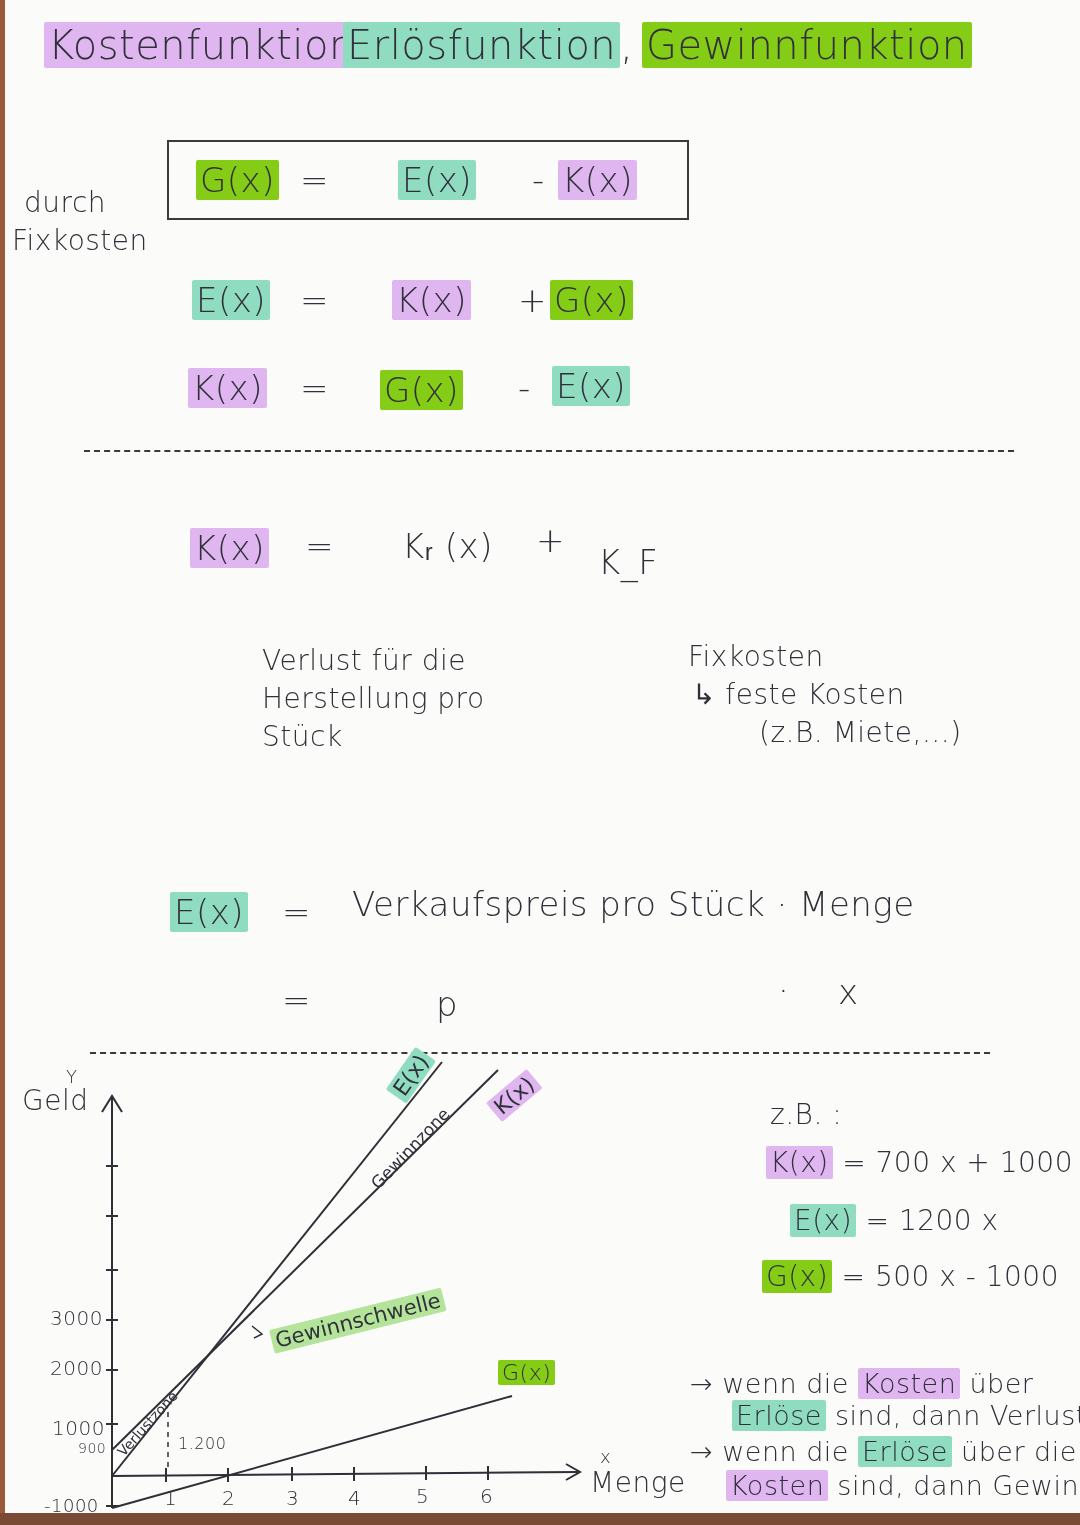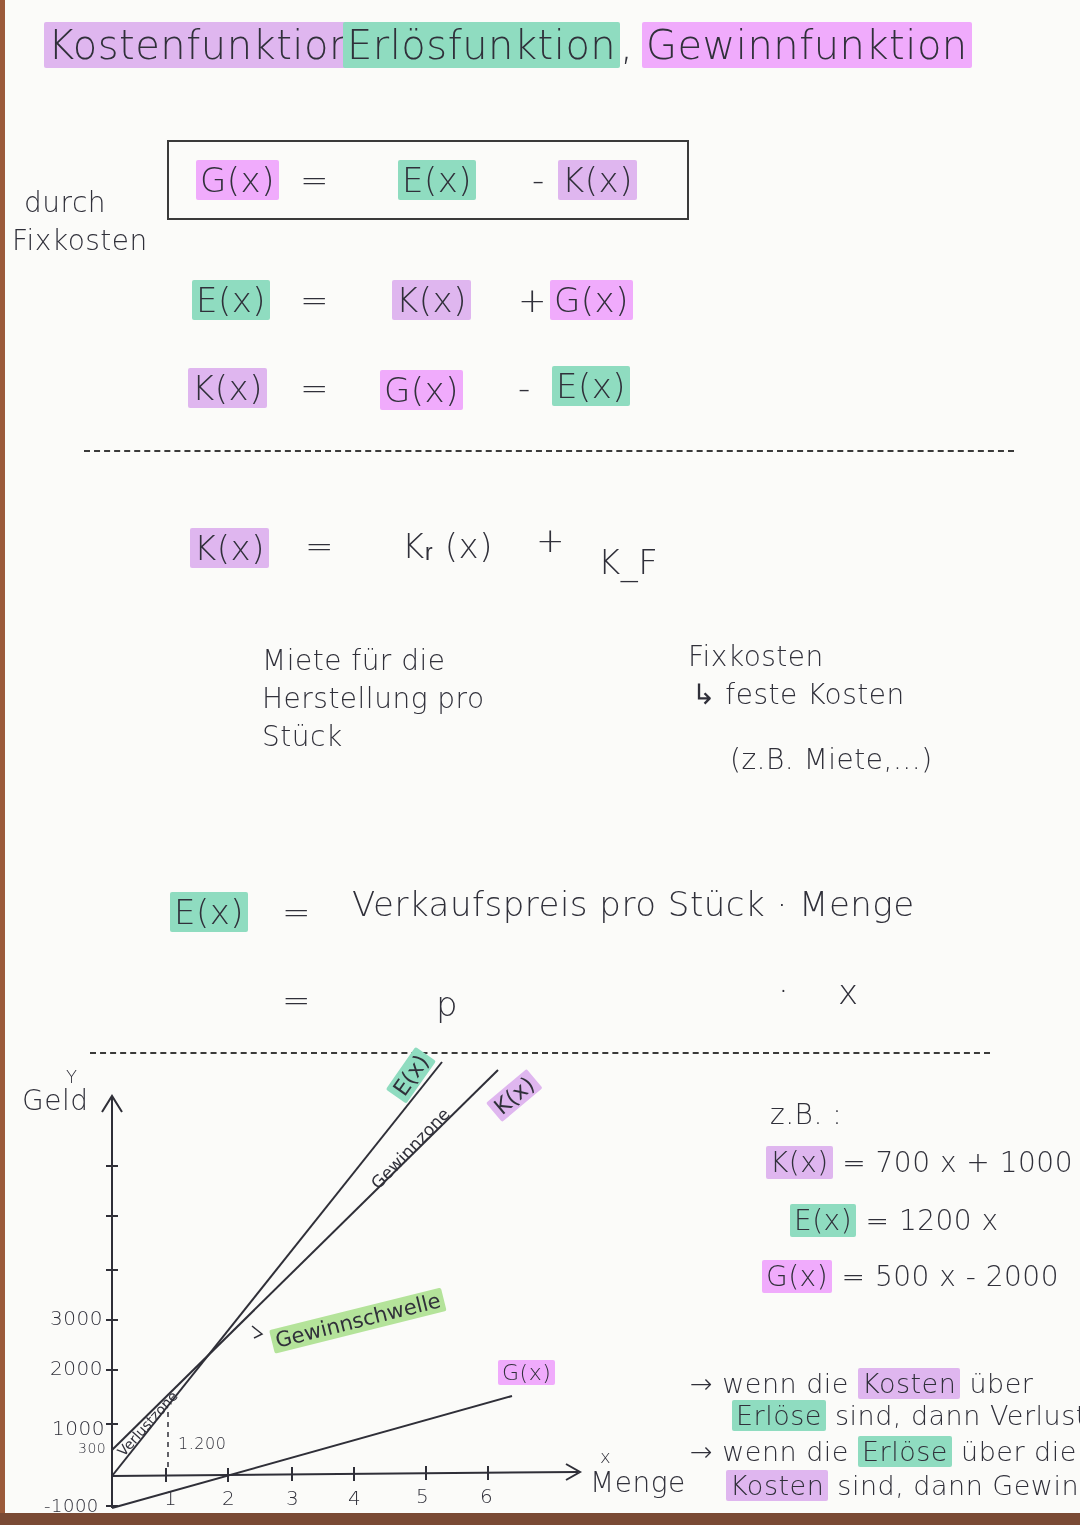--- a/index.html
+++ b/index.html
@@ -8,21 +8,21 @@
     background: #fbfbf9;
     font-family: "DejaVu Sans", sans-serif;
     color: #2f2f38;
   }
   .page-edge { position: absolute; left: 0; top: 0; width: 5px; height: 1525px; background: #9b5a3a; }
   .bottom-edge { position: absolute; left: 0; top: 1513px; width: 1080px; height: 12px; background: #7a4a35; }
   .hw { position: absolute; font-family: "DejaVu Sans", sans-serif; font-weight: 300; color: #30303a; white-space: nowrap; letter-spacing: 0.5px; }
   .hl { padding: 0 4px; border-radius: 2px; }
   .hl-k { background: #dfb6ef; }
   .hl-e { background: #8fdcc0; }
-  .hl-g { background: #f0abfc; }
+  .hl-g { background: #84cc16; }
   .hl-gs { background: #b4e39a; }
   .title { font-size: 40px; top: 22px; }
   .eq { font-size: 34px; }
   .small { font-size: 28px; }
   .note { font-size: 27px; }
   .box { position: absolute; left: 167px; top: 140px; width: 518px; height: 76px; border: 2px solid #3a3a3a; }
   .dash { position: absolute; height: 0; border-top: 2.5px dashed #3a3a3a; }
   .rot { position: absolute; transform-origin: left center; font-size: 22px; white-space: nowrap; color: #30303a; }
   svg { position: absolute; left: 0; top: 0; }
 </style>
@@ -58,27 +58,27 @@
 <div class="hw eq" style="left:552px; top:366px;"><span class="hl hl-e">E(x)</span></div>
 
 <div class="dash" style="left:84px; top:450px; width:930px;"></div>
 
 <div class="hw eq" style="left:190px; top:528px;"><span class="hl hl-k">K(x)</span></div>
 <div class="hw eq" style="left:305px; top:526px;">=</div>
 <div class="hw eq" style="left:402px; top:526px;">Kᵣ (x)</div>
 <div class="hw eq" style="left:536px; top:520px;">+</div>
 <div class="hw eq" style="left:598px; top:542px;">K_F</div>
 
-<div class="hw small" style="left:262px; top:644px;">Miete für die</div>
+<div class="hw small" style="left:262px; top:644px;">Verlust für die</div>
 <div class="hw small" style="left:262px; top:682px;">Herstellung pro</div>
 <div class="hw small" style="left:262px; top:720px;">Stück</div>
 
 <div class="hw small" style="left:688px; top:640px;">Fixkosten</div>
 <div class="hw small" style="left:692px; top:678px;">↳ feste Kosten</div>
-<div class="hw small" style="left:730px; top:716px;margin-top:27px;">(z.B. Miete,...)</div>
+<div class="hw small" style="left:759px; top:716px;">(z.B. Miete,...)</div>
 
 <div class="hw eq" style="left:170px; top:892px;"><span class="hl hl-e">E(x)</span></div>
 <div class="hw eq" style="left:282px; top:892px;">=</div>
 <div class="hw eq" style="left:352px; top:884px;">Verkaufspreis pro Stück · Menge</div>
 <div class="hw eq" style="left:282px; top:980px;">=</div>
 <div class="hw eq" style="left:436px; top:984px;">p</div>
 <div class="hw eq" style="left:778px; top:970px;">·</div>
 <div class="hw eq" style="left:838px; top:972px;">x</div>
 
 <div class="dash" style="left:90px; top:1052px; width:900px;"></div>
@@ -119,21 +119,21 @@
 </svg>
 
 <div class="hw small" style="left:66px; top:1066px; font-size:18px;">Y</div>
 <div class="hw small" style="left:22px; top:1084px;">Geld</div>
 <div class="hw" style="left:600px; top:1446px; font-size:18px;">x</div>
 <div class="hw small" style="left:590px; top:1466px;">Menge</div>
 
 <div class="hw" style="left:50px; top:1306px; font-size:20px;">3000</div>
 <div class="hw" style="left:50px; top:1356px; font-size:20px;">2000</div>
 <div class="hw" style="left:52px; top:1416px; font-size:20px;">1000</div>
-<div class="hw" style="left:78px; top:1440px; font-size:14px;">300</div>
+<div class="hw" style="left:78px; top:1440px; font-size:14px;">900</div>
 <div class="hw" style="left:44px; top:1495px; font-size:18px;">-1000</div>
 
 <div class="hw" style="left:164px; top:1486px; font-size:20px;">1</div>
 <div class="hw" style="left:222px; top:1486px; font-size:20px;">2</div>
 <div class="hw" style="left:286px; top:1486px; font-size:20px;">3</div>
 <div class="hw" style="left:348px; top:1486px; font-size:20px;">4</div>
 <div class="hw" style="left:416px; top:1484px; font-size:20px;">5</div>
 <div class="hw" style="left:480px; top:1484px; font-size:20px;">6</div>
 
 <div class="hw" style="left:178px; top:1434px; font-size:16px;">1.200</div>
@@ -141,20 +141,20 @@
 <div class="rot" style="left:396px; top:1084px; transform: rotate(-55deg);"><span class="hl hl-e">E(x)</span></div>
 <div class="rot" style="left:494px; top:1100px; transform: rotate(-40deg);"><span class="hl hl-k">K(x)</span></div>
 <div class="rot" style="left:374px; top:1176px; transform: rotate(-46deg); font-size:17px;">Gewinnzone</div>
 <div class="rot" style="left:120px; top:1446px; transform: rotate(-48deg); font-size:14px;">Verlustzone</div>
 <div class="rot" style="left:272px; top:1330px; transform: rotate(-14deg); font-size:21px;"><span class="hl hl-gs">Gewinnschwelle</span></div>
 <div class="hw" style="left:498px; top:1360px; font-size:22px;"><span class="hl hl-g">G(x)</span></div>
 
 <div class="hw small" style="left:770px; top:1098px;">z.B. :</div>
 <div class="hw small" style="left:766px; top:1146px;"><span class="hl hl-k">K(x)</span> <span>= 700 x + 1000</span></div>
 <div class="hw small" style="left:766px; top:1204px;margin-left:24px;"><span class="hl hl-e">E(x)</span> <span>= 1200 x</span></div>
-<div class="hw small" style="left:762px; top:1260px;"><span class="hl hl-g">G(x)</span> <span>= 500 x - 2000</span></div>
+<div class="hw small" style="left:762px; top:1260px;"><span class="hl hl-g">G(x)</span> <span>= 500 x - 1000</span></div>
 
 <div class="hw note" style="left:690px; top:1368px;"><span>→ wenn die</span> <span class="hl hl-k">Kosten</span> <span>über</span></div>
 <div class="hw note" style="left:732px; top:1400px;"><span class="hl hl-e">Erlöse</span> <span>sind, dann Verlust</span></div>
 <div class="hw note" style="left:690px; top:1436px;"><span>→ wenn die</span> <span class="hl hl-e">Erlöse</span> <span>über die</span></div>
 <div class="hw note" style="left:726px; top:1470px;"><span class="hl hl-k">Kosten</span> <span>sind, dann Gewinn</span></div>
 
 <div class="bottom-edge"></div>
 
 </body></html>

